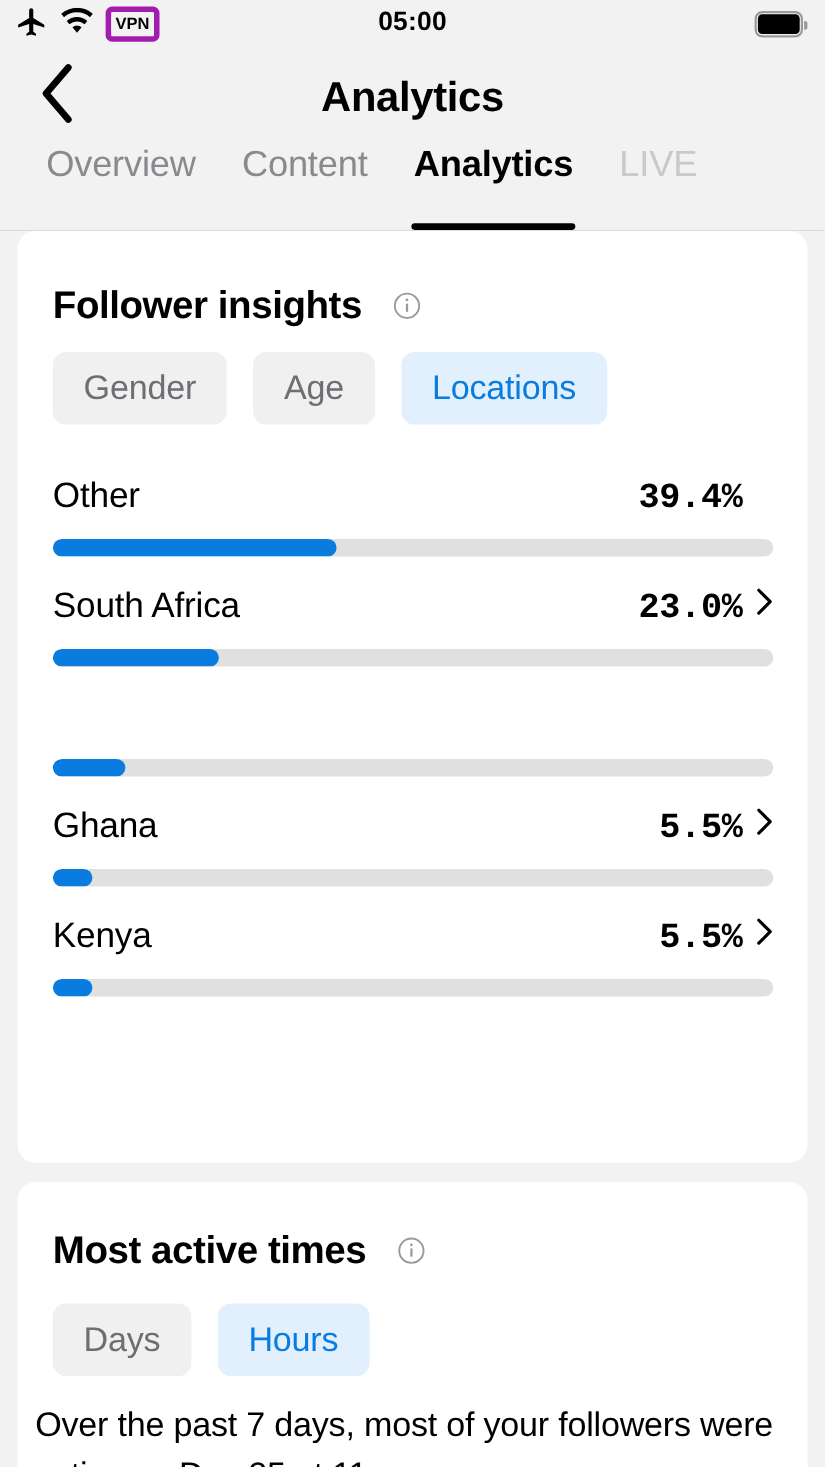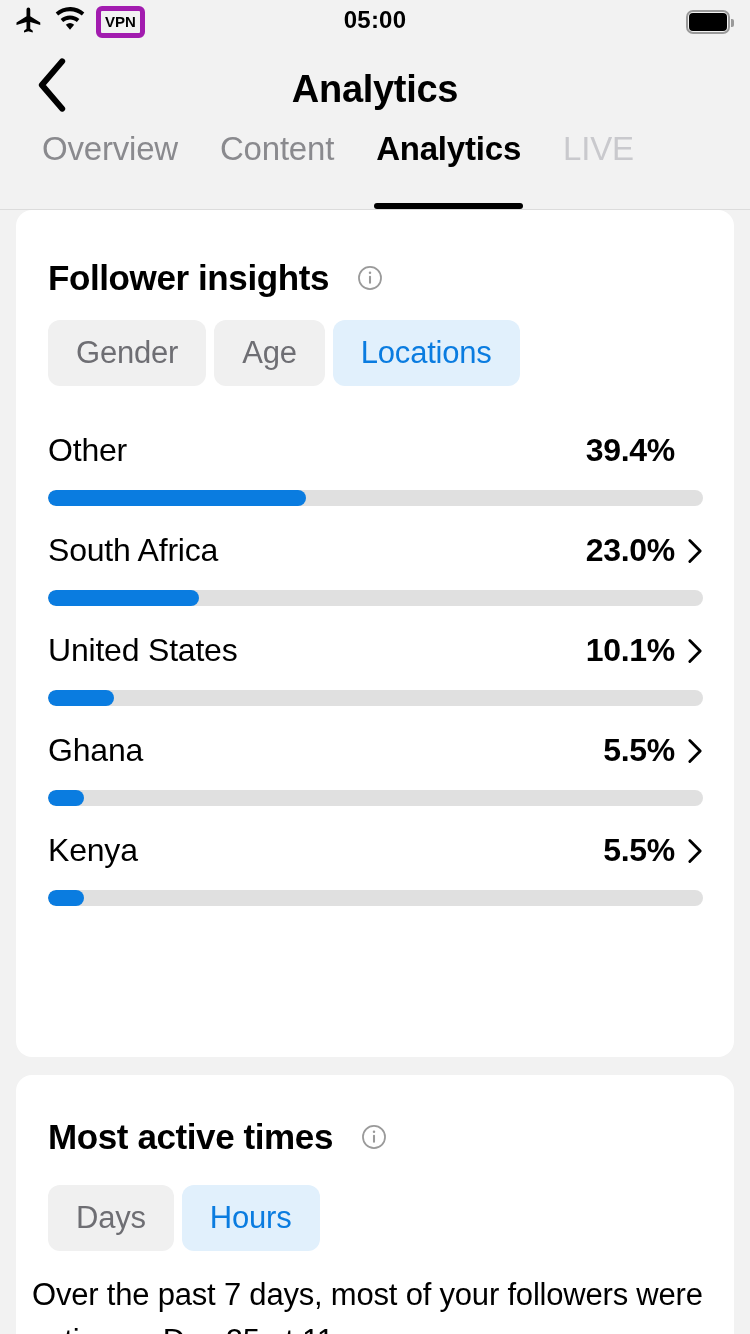--- a/index.html
+++ b/index.html
@@ -57,31 +57,31 @@
 
   
   .card { position: absolute; left: 16px; width: 718px; background: #fff; border-radius: 16px; }
   #card-followers { top: 210px; height: 847px; }
   #card-active { top: 1075px; height: 300px; }
 
   .card-head { position: absolute; left: 32px; display: flex; align-items: center; gap: 28px; }
   .card-title { font-size: 35px; font-weight: 700; color: #000; letter-spacing: -0.4px; }
   .info-icon { width: 26px; height: 26px; display: inline-flex; }
 
-  .pills { position: absolute; left: 32px; display: flex; gap: 8px; }
+  .pills { position: absolute; left: 32px; display: flex; gap: 24px; }
   .pill { height: 66px; border-radius: 12px; display: flex; align-items: center; justify-content: center;
           padding: 0 28px; font-size: 31px; color: #6E6E73; background: #F0F0F0; letter-spacing: -0.2px; }
   .pill.selected { background: #E1F0FC; color: #0A7CE0; }
 
   
   .rows { position: absolute; left: 32px; top: 420px; width: 655px; }
   .row { position: relative; height: 100px; }
   .row-top { display: flex; align-items: baseline; justify-content: space-between; height: 52px; }
   .row-label { font-size: 32px; color: #000; letter-spacing: -0.2px; }
-  .row-right { display: flex; align-items: center; gap: 12px; }
+  .row-right { display: flex; align-items: flex-start; gap: 12px; font-family: Liberation Mono, monospace; }
   .row-value { font-size: 32px; font-weight: 700; color: #000; letter-spacing: -0.3px; }
   .chev { width: 16px; height: 26px; display: inline-flex; }
   .chev.hidden { visibility: hidden; }
   .track { position: absolute; left: 0; top: 58px; width: 655px; height: 16px;
            background: #E0E0E0; border-radius: 8px; overflow: hidden; }
   .bar { height: 16px; background: #0A7CE0; border-radius: 8px; }
 
   .see-more { position: absolute; left: 32px; top: 944px; width: 655px; height: 84px;
               background: #F2F2F2; border-radius: 14px; display: flex; align-items: center;
               justify-content: center; font-size: 33px; color: #000; letter-spacing: -0.3px; }
@@ -204,31 +204,20 @@
                 </svg>
             </span>
           </span>
         </div>
         <div class="track">
           <div class="bar" style="width: 23%;"></div>
         </div>
       </div>
 
       <div class="row">
-        <div class="row-top">
-          <span class="row-label">United States</span>
-          <span class="row-right">
-            <span class="row-value">10.1%</span>
-            <span class="chev">
-              <svg width="16" height="26" viewBox="0 0 12 20">
-                  <path d="M2 2 L10 10 L2 18" fill="none" stroke="#000" stroke-width="2.2" stroke-linecap="round" stroke-linejoin="round"></path>
-                </svg>
-            </span>
-          </span>
-        </div>
         <div class="track">
           <div class="bar" style="width: 10.1%;"></div>
         </div>
       </div>
 
       <div class="row">
         <div class="row-top">
           <span class="row-label">Ghana</span>
           <span class="row-right">
             <span class="row-value">5.5%</span>

